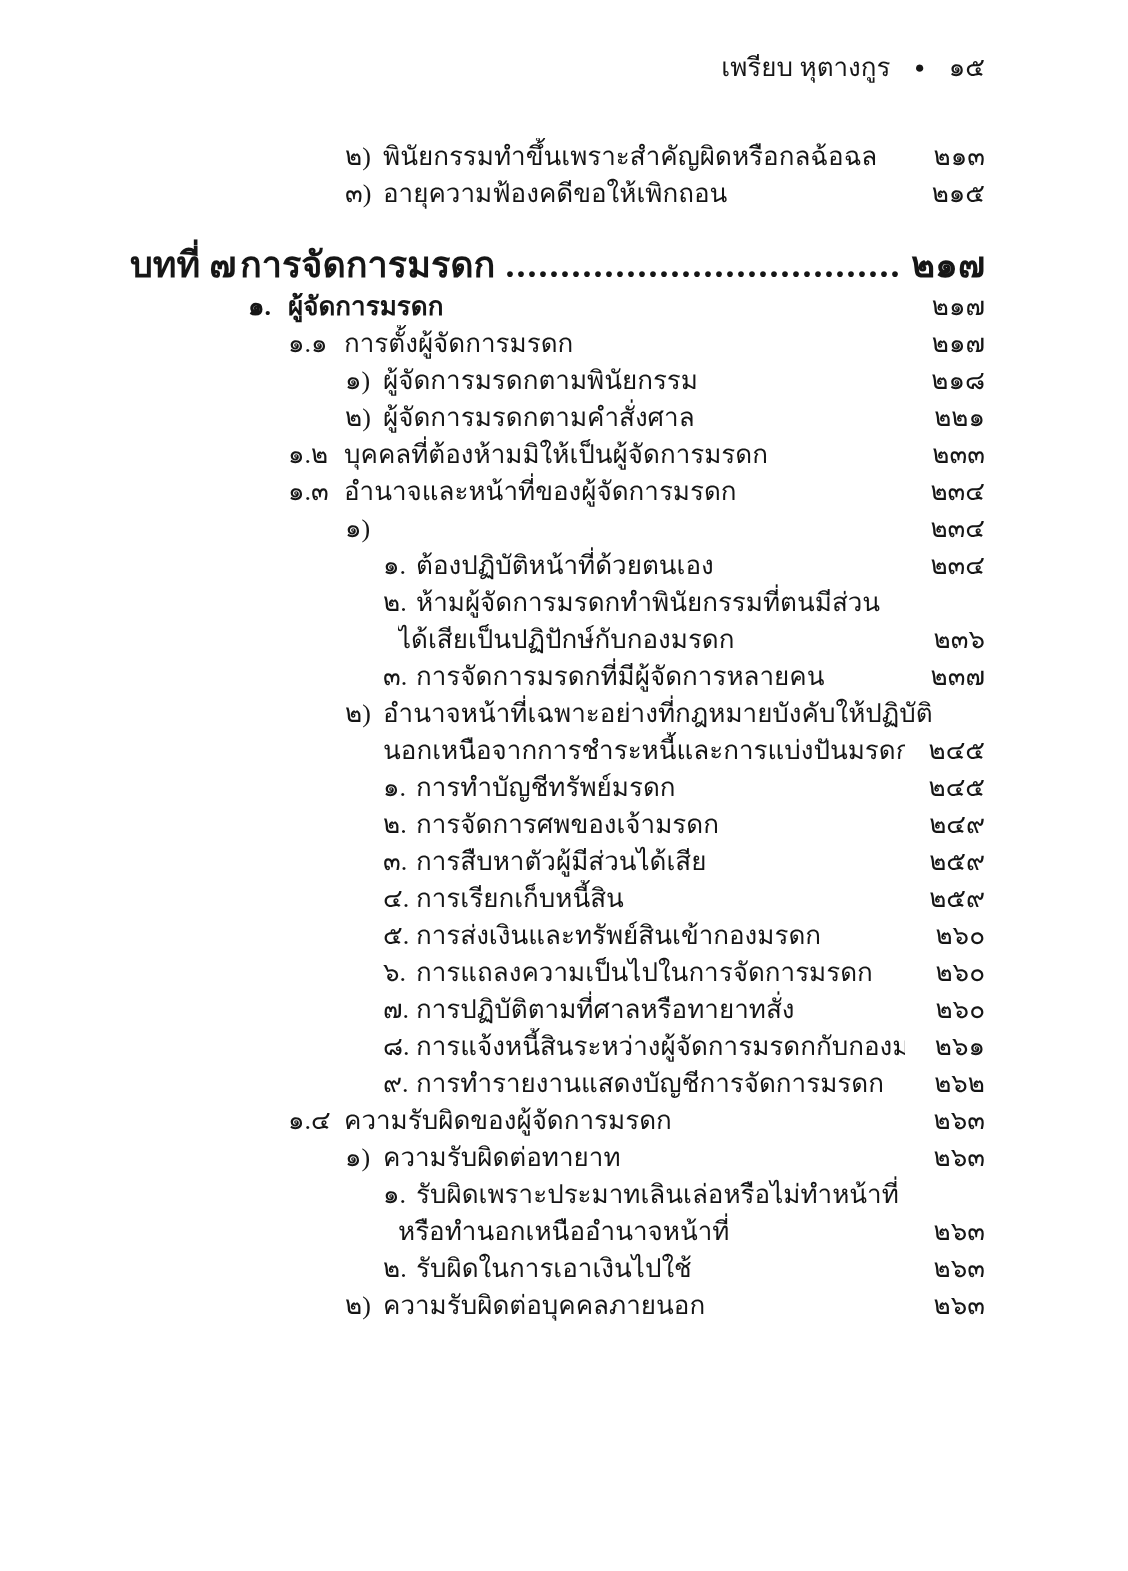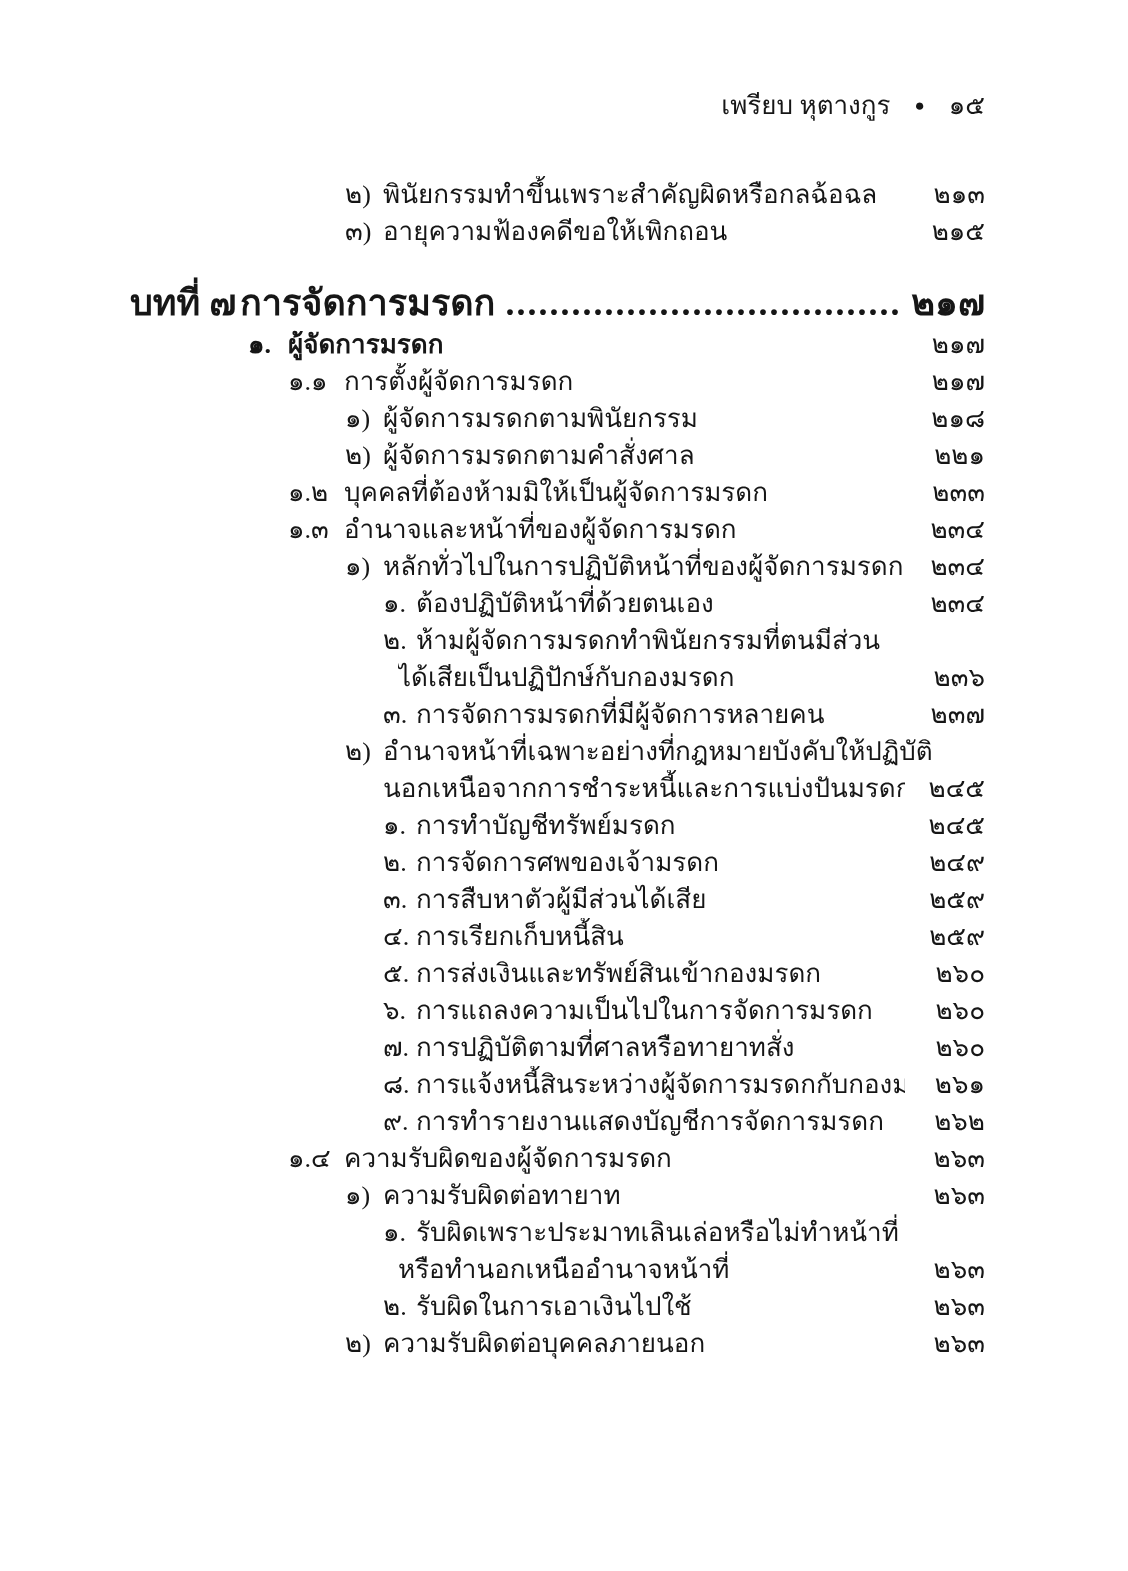--- a/index.html
+++ b/index.html
@@ -6,21 +6,21 @@
   body {
     width: 1128px; height: 1571px;
     background: #ffffff;
     font-family: "Liberation Serif", "DejaVu Serif", serif;
     color: #161616;
     overflow: hidden;
   }
   .sheet {
     box-sizing: border-box;
     width: 1128px; height: 1571px;
-    padding: 88px 143px 0 130px;
+    padding: 50px 143px 0 130px;
   }
   .header {
     display: flex;
     justify-content: flex-end;
     align-items: center;
     gap: 24px;
     font-size: 26px;
     line-height: 36px;
     white-space: nowrap;
   }
@@ -125,21 +125,20 @@
         <span class="page">๒๓๓</span>
       </div>
       <div class="row lv-sub">
         <span class="prefix">๑.๓</span>
         <span class="text">อำนาจและหน้าที่ของผู้จัดการมรดก</span>
         <span class="fill"></span>
         <span class="page">๒๓๔</span>
       </div>
       <div class="row lv-item">
         <span class="prefix">๑)</span>
-        <span class="text">หลักทั่วไปในการปฏิบัติหน้าที่ของผู้จัดการมรดก</span>
         <span class="fill"></span>
         <span class="page">๒๓๔</span>
       </div>
       <div class="row lv-num">
         <span class="prefix">๑.</span>
         <span class="text">ต้องปฏิบัติหน้าที่ด้วยตนเอง</span>
         <span class="fill"></span>
         <span class="page">๒๓๔</span>
       </div>
       <div class="row lv-num">

